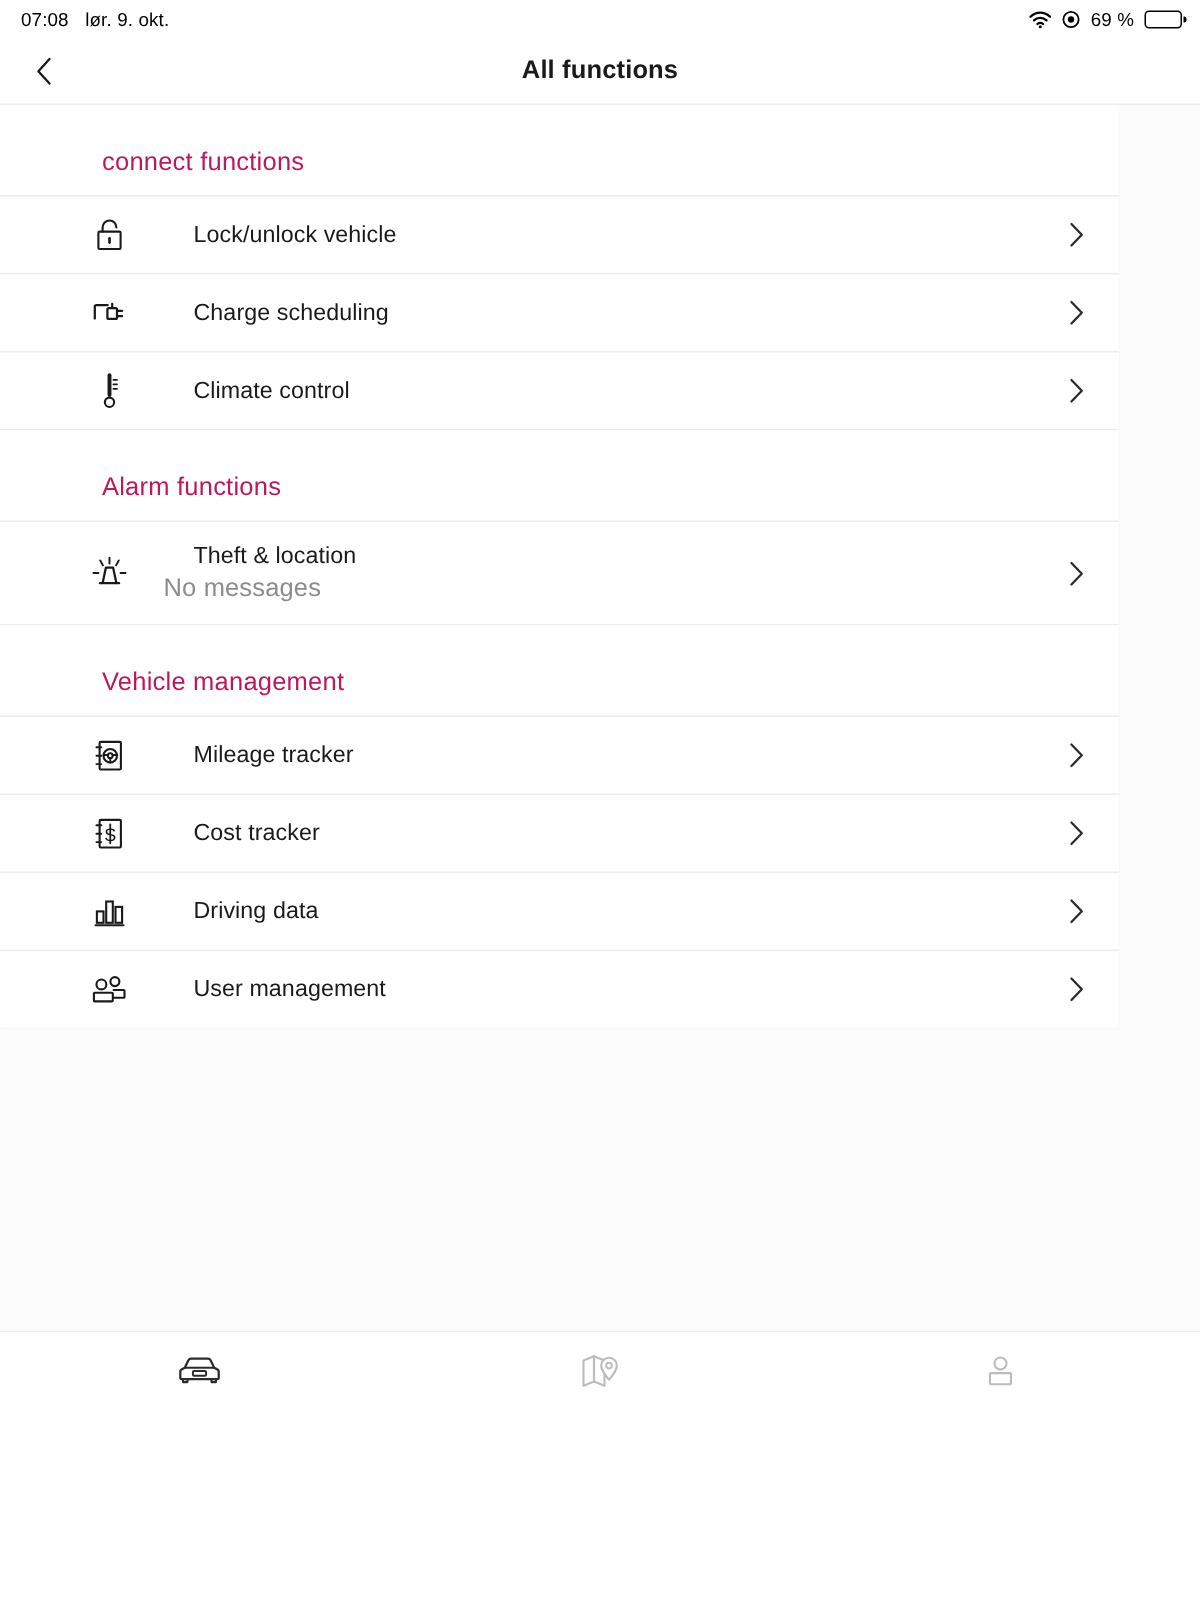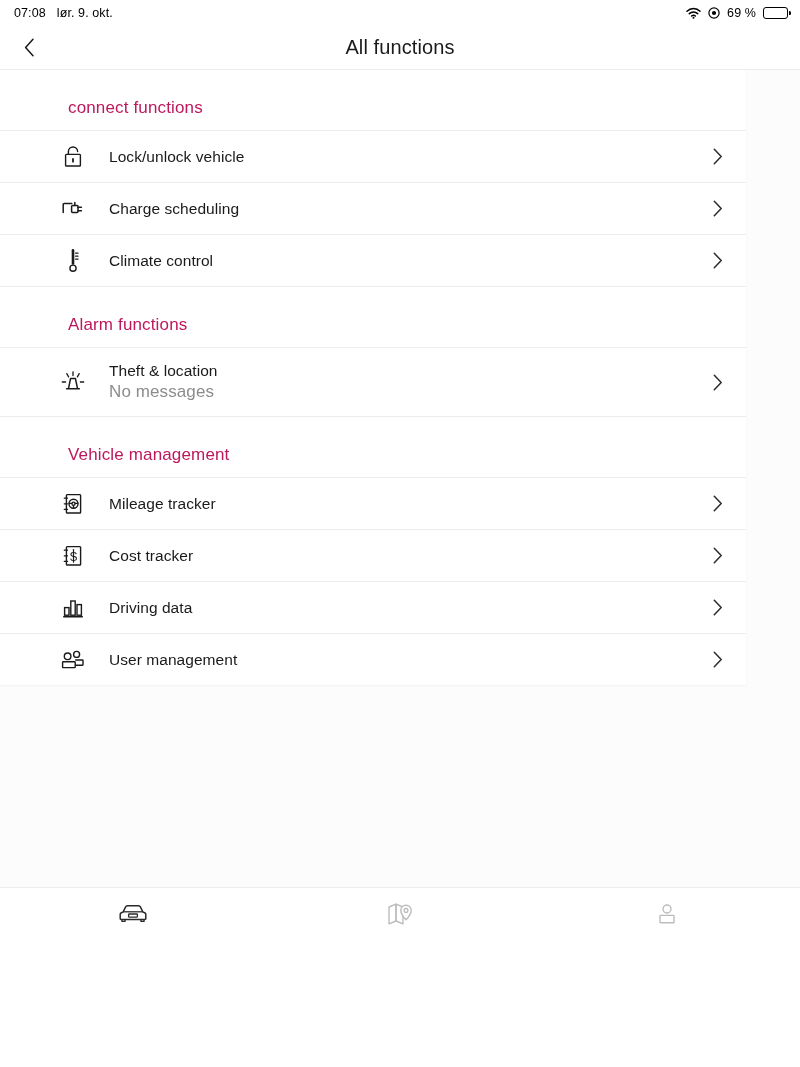--- a/index.html
+++ b/index.html
@@ -70,22 +70,22 @@
     position: relative;
     height: 45px;
     flex: 0 0 45px;
     display: flex;
     align-items: center;
     justify-content: center;
     background: #ffffff;
     border-bottom: 1px solid #ececec;
   }
   .header-title {
-    font-size: 20px;
-    font-weight: 400;
+    font-size: 17px;
+    font-weight: 700;
     color: #1a1a1a;
     letter-spacing: 0.1px;
   }
   .back-btn {
     position: absolute;
     left: 8px;
     top: 0;
     height: 45px;
     width: 42px;
     display: flex;
@@ -144,20 +144,21 @@
     display: flex;
     flex-direction: column;
     justify-content: center;
     gap: 2px;
   }
   .row-title {
     font-size: 15.5px;
     color: #1a1a1a;
     letter-spacing: 0.05px;
     line-height: 1.25;
+    margin-left: 20px;
   }
   .row-sub {
     font-size: 17px;
     color: #8c8c8c;
     letter-spacing: 0.1px;
     line-height: 1.2;
   }
   .row-chevron {
     flex: 0 0 16px;
     display: flex;

